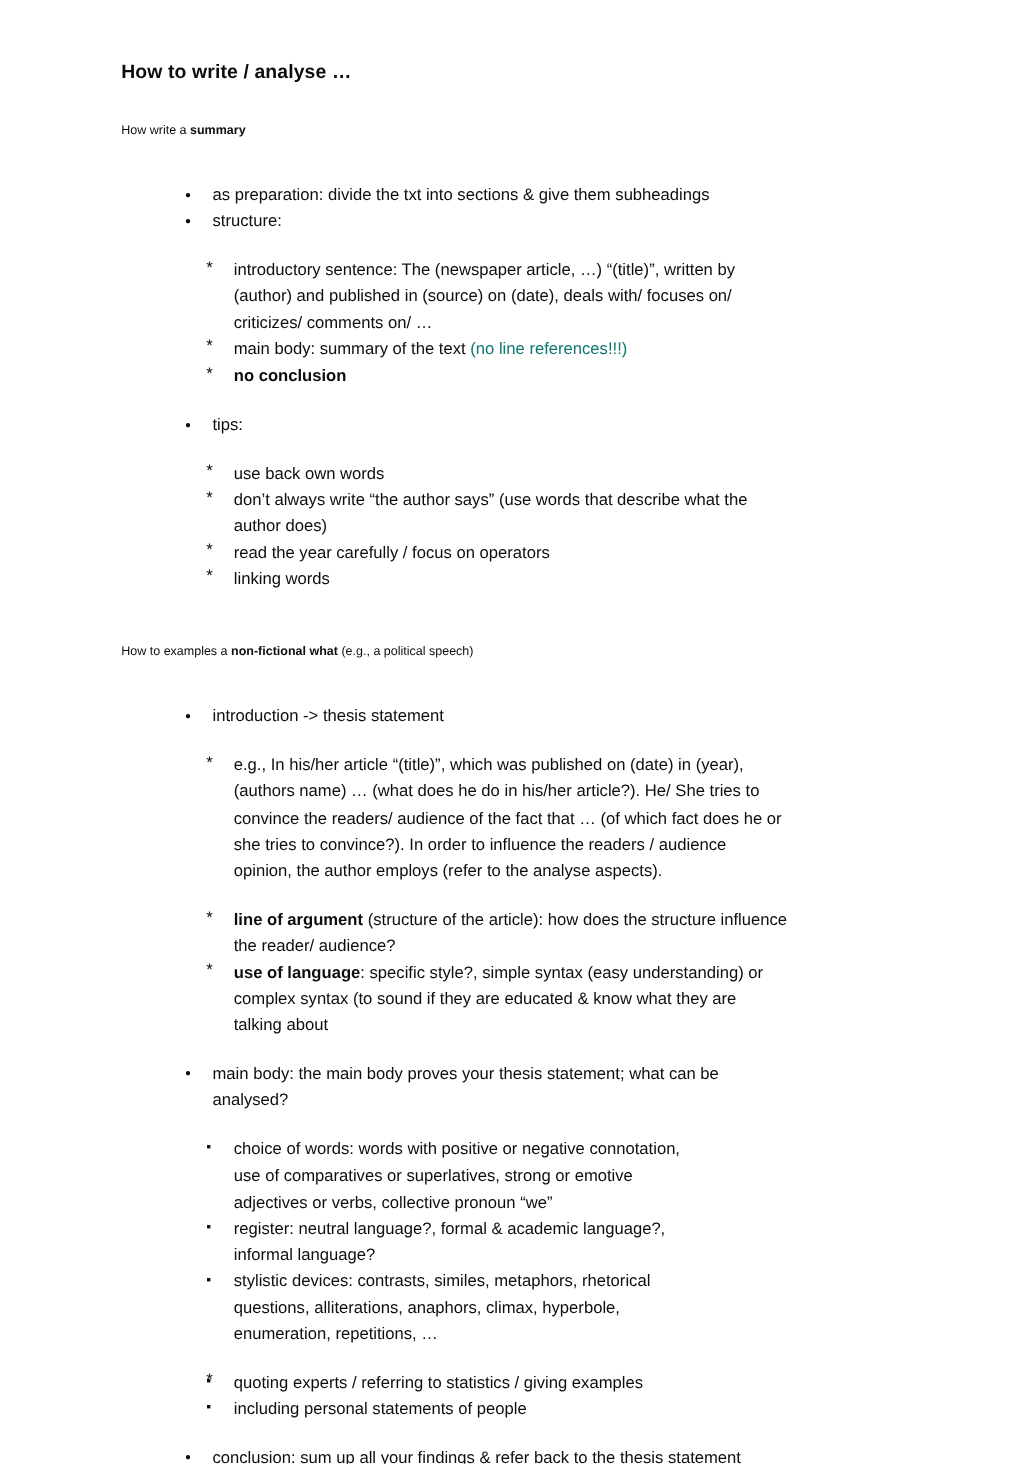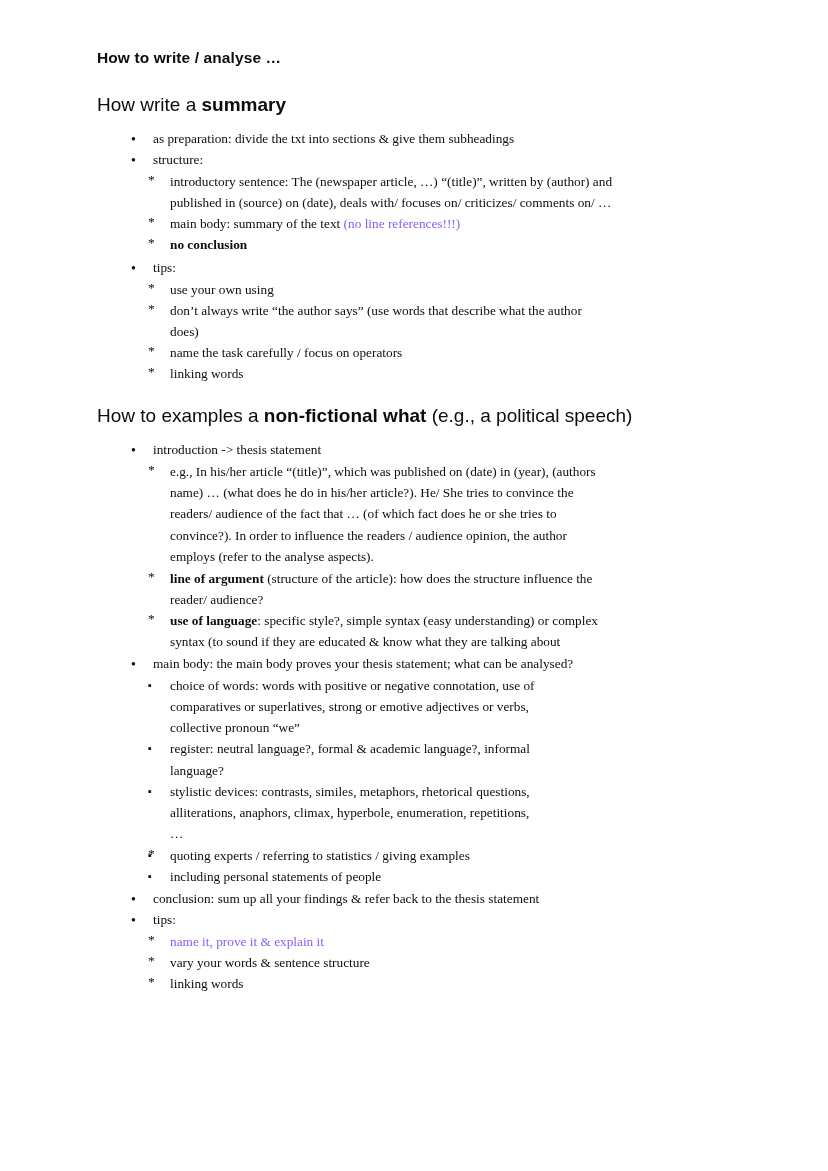--- a/index.html
+++ b/index.html
@@ -25,38 +25,37 @@
   }
   .doc-title {
     font-size: 15.5px;
     font-weight: bold;
     letter-spacing: 0.1px;
     margin: 0;
     padding: 0;
     line-height: 20px;
   }
   .section-heading {
-    font-size: 19px;
+    font-size: 10px;
     font-weight: normal;
     line-height: 21px;
     margin: 0;
     padding: 0;
   }
   .section-heading b {
     font-weight: bold;
   }
   .spacer-lg { height: 26px; }
   .spacer-md { height: 20px; }
   .spacer-sm { height: 12px; }
 
   ul.lvl {
     list-style: none;
-    margin: 1px;
-    padding: 0;
-    font-family: Liberation Serif, serif;
+    margin: 18px;
+    padding: 0;
   }
   li.item {
     position: relative;
     font-size: 13.3px;
     line-height: 21.1px;
     padding-left: 22px;
     margin: 0;
   }
   li.item > .marker {
     position: absolute;
@@ -89,21 +88,21 @@
   .l3 > li.item { margin-left: 50px; }
   .l3 > li.item > .marker.sq::before {
     content: "\25AA";
     font-size: 11px;
     line-height: 20px;
     display: inline-block;
     vertical-align: top;
   }
   .txt { display: inline; }
   .txt b { font-weight: bold; }
-  .red { color: #8b5cf6; }
+  .red { color: #0f766e; }
   .bold { font-weight: bold; text-align: right; }
   .w-narrow { max-width: 444px; }
   .w-mid { max-width: 425px; }
   .w-wide { max-width: 520px; }
   .w-l3 { max-width: 375px; }
 </style>
 </head>
 <body>
 
 <div class="page">
@@ -145,29 +144,29 @@
   <ul class="lvl l1">
     <li class="item">
       <span class="marker dot"></span>
       <span class="txt">tips:</span>
     </li>
   </ul>
 
   <ul class="lvl l2">
     <li class="item">
       <span class="marker ast"></span>
-      <span class="txt">use your own using</span>
+      <span class="txt">use back own words</span>
     </li>
     <li class="item">
       <span class="marker ast"></span>
       <span class="txt w-mid" style="display:block;">don’t always write “the author says” (use words that describe what the author does)</span>
     </li>
     <li class="item">
       <span class="marker ast"></span>
-      <span class="txt">name the task carefully / focus on operators</span>
+      <span class="txt">read the year carefully / focus on operators</span>
     </li>
     <li class="item">
       <span class="marker ast"></span>
       <span class="txt">linking words</span>
     </li>
   </ul>
 
   <div class="spacer-md"></div>
 
   <p class="section-heading"><span>How to examples a </span><b>non-fictional what</b><span> (e.g., a political speech)</span></p>

